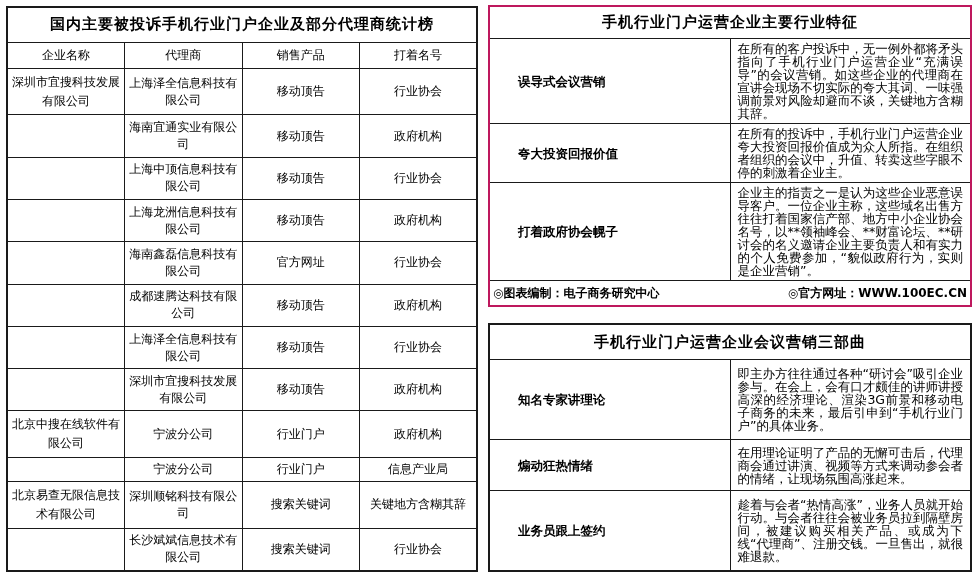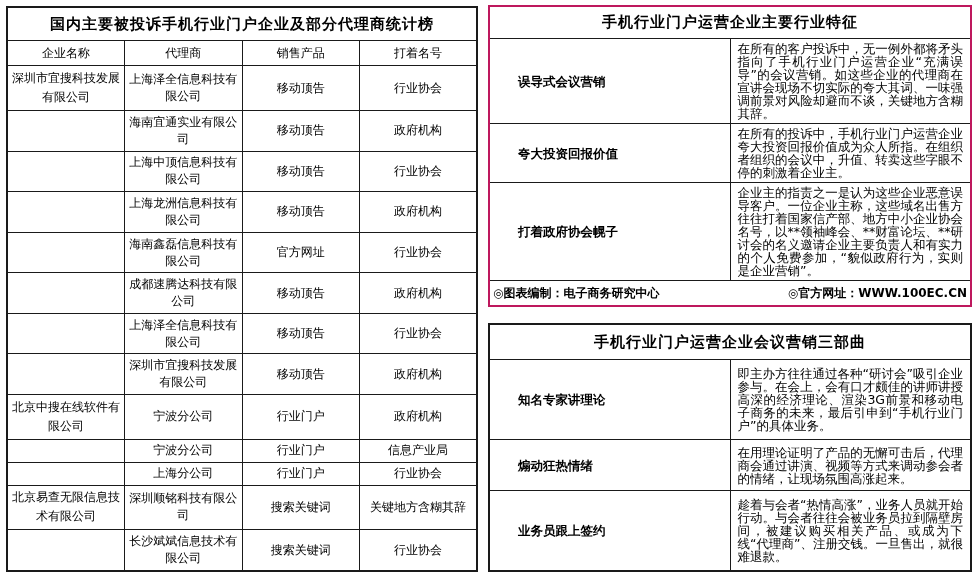--- a/index.html
+++ b/index.html
@@ -100,26 +100,20 @@
           <td class="c-product">行业门户</td>
           <td class="c-banner">政府机构</td>
         </tr>
         <tr>
           <td class="c-company"></td>
           <td class="c-agent">宁波分公司</td>
           <td class="c-product">行业门户</td>
           <td class="c-banner">信息产业局</td>
         </tr>
         <tr>
-          <td class="c-company"></td>
-          <td class="c-agent">上海分公司</td>
-          <td class="c-product">行业门户</td>
-          <td class="c-banner">行业协会</td>
-        </tr>
-        <tr>
           <td class="c-company">北京易查无限信息技术有限公司</td>
           <td class="c-agent">深圳顺铭科技有限公司</td>
           <td class="c-product">搜索关键词</td>
           <td class="c-banner">关键地方含糊其辞</td>
         </tr>
         <tr>
           <td class="c-company"></td>
           <td class="c-agent">长沙斌斌信息技术有限公司</td>
           <td class="c-product">搜索关键词</td>
           <td class="c-banner">行业协会</td>

